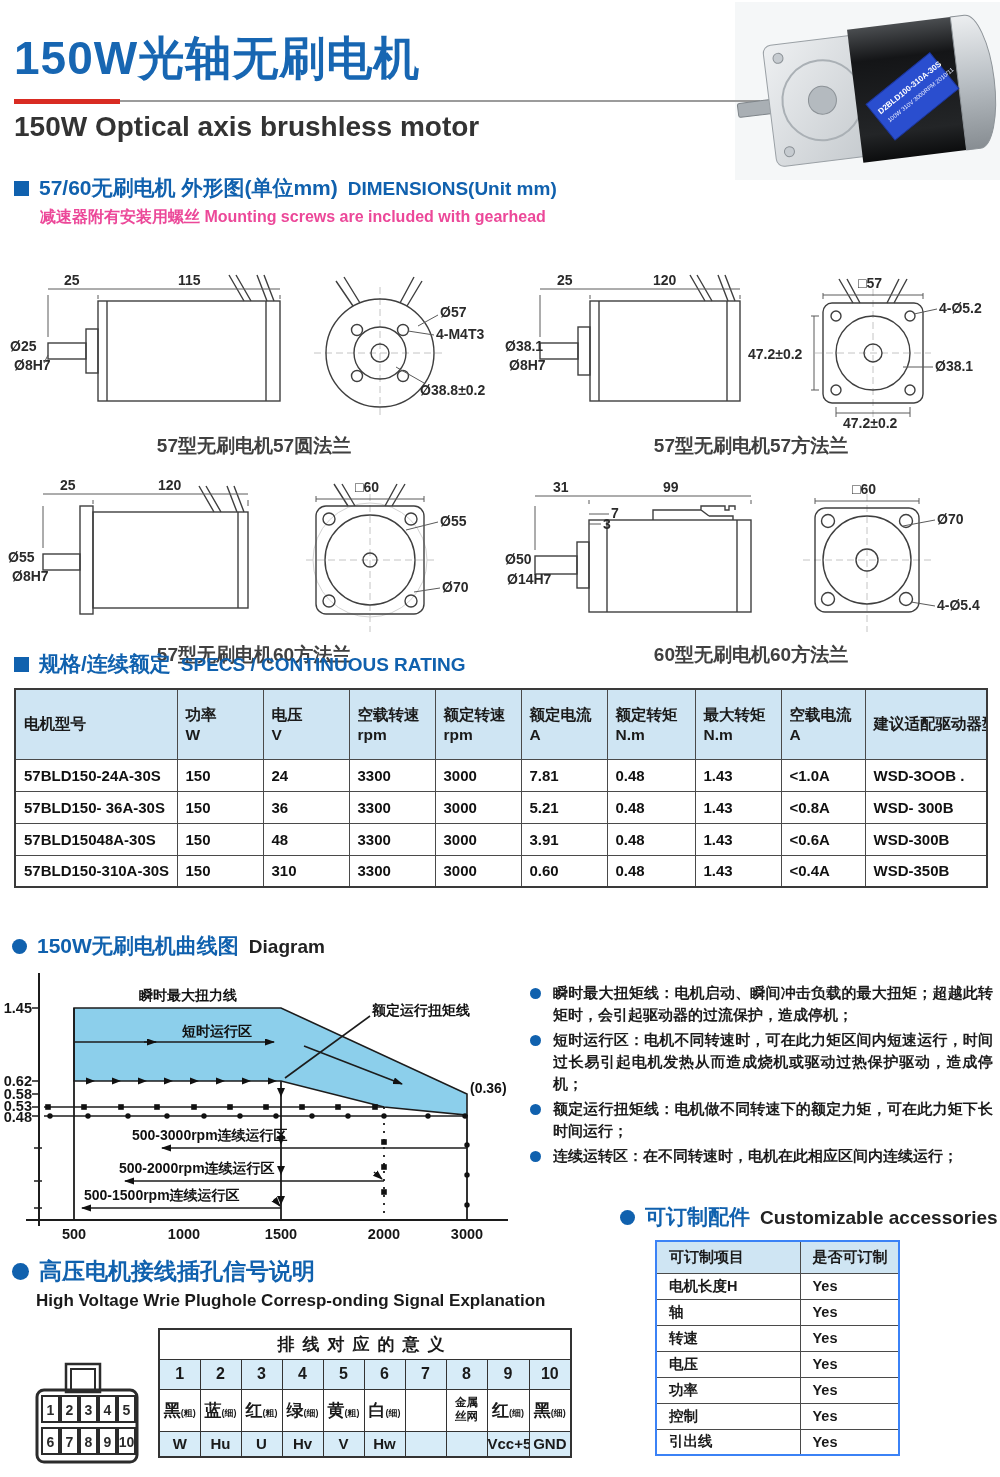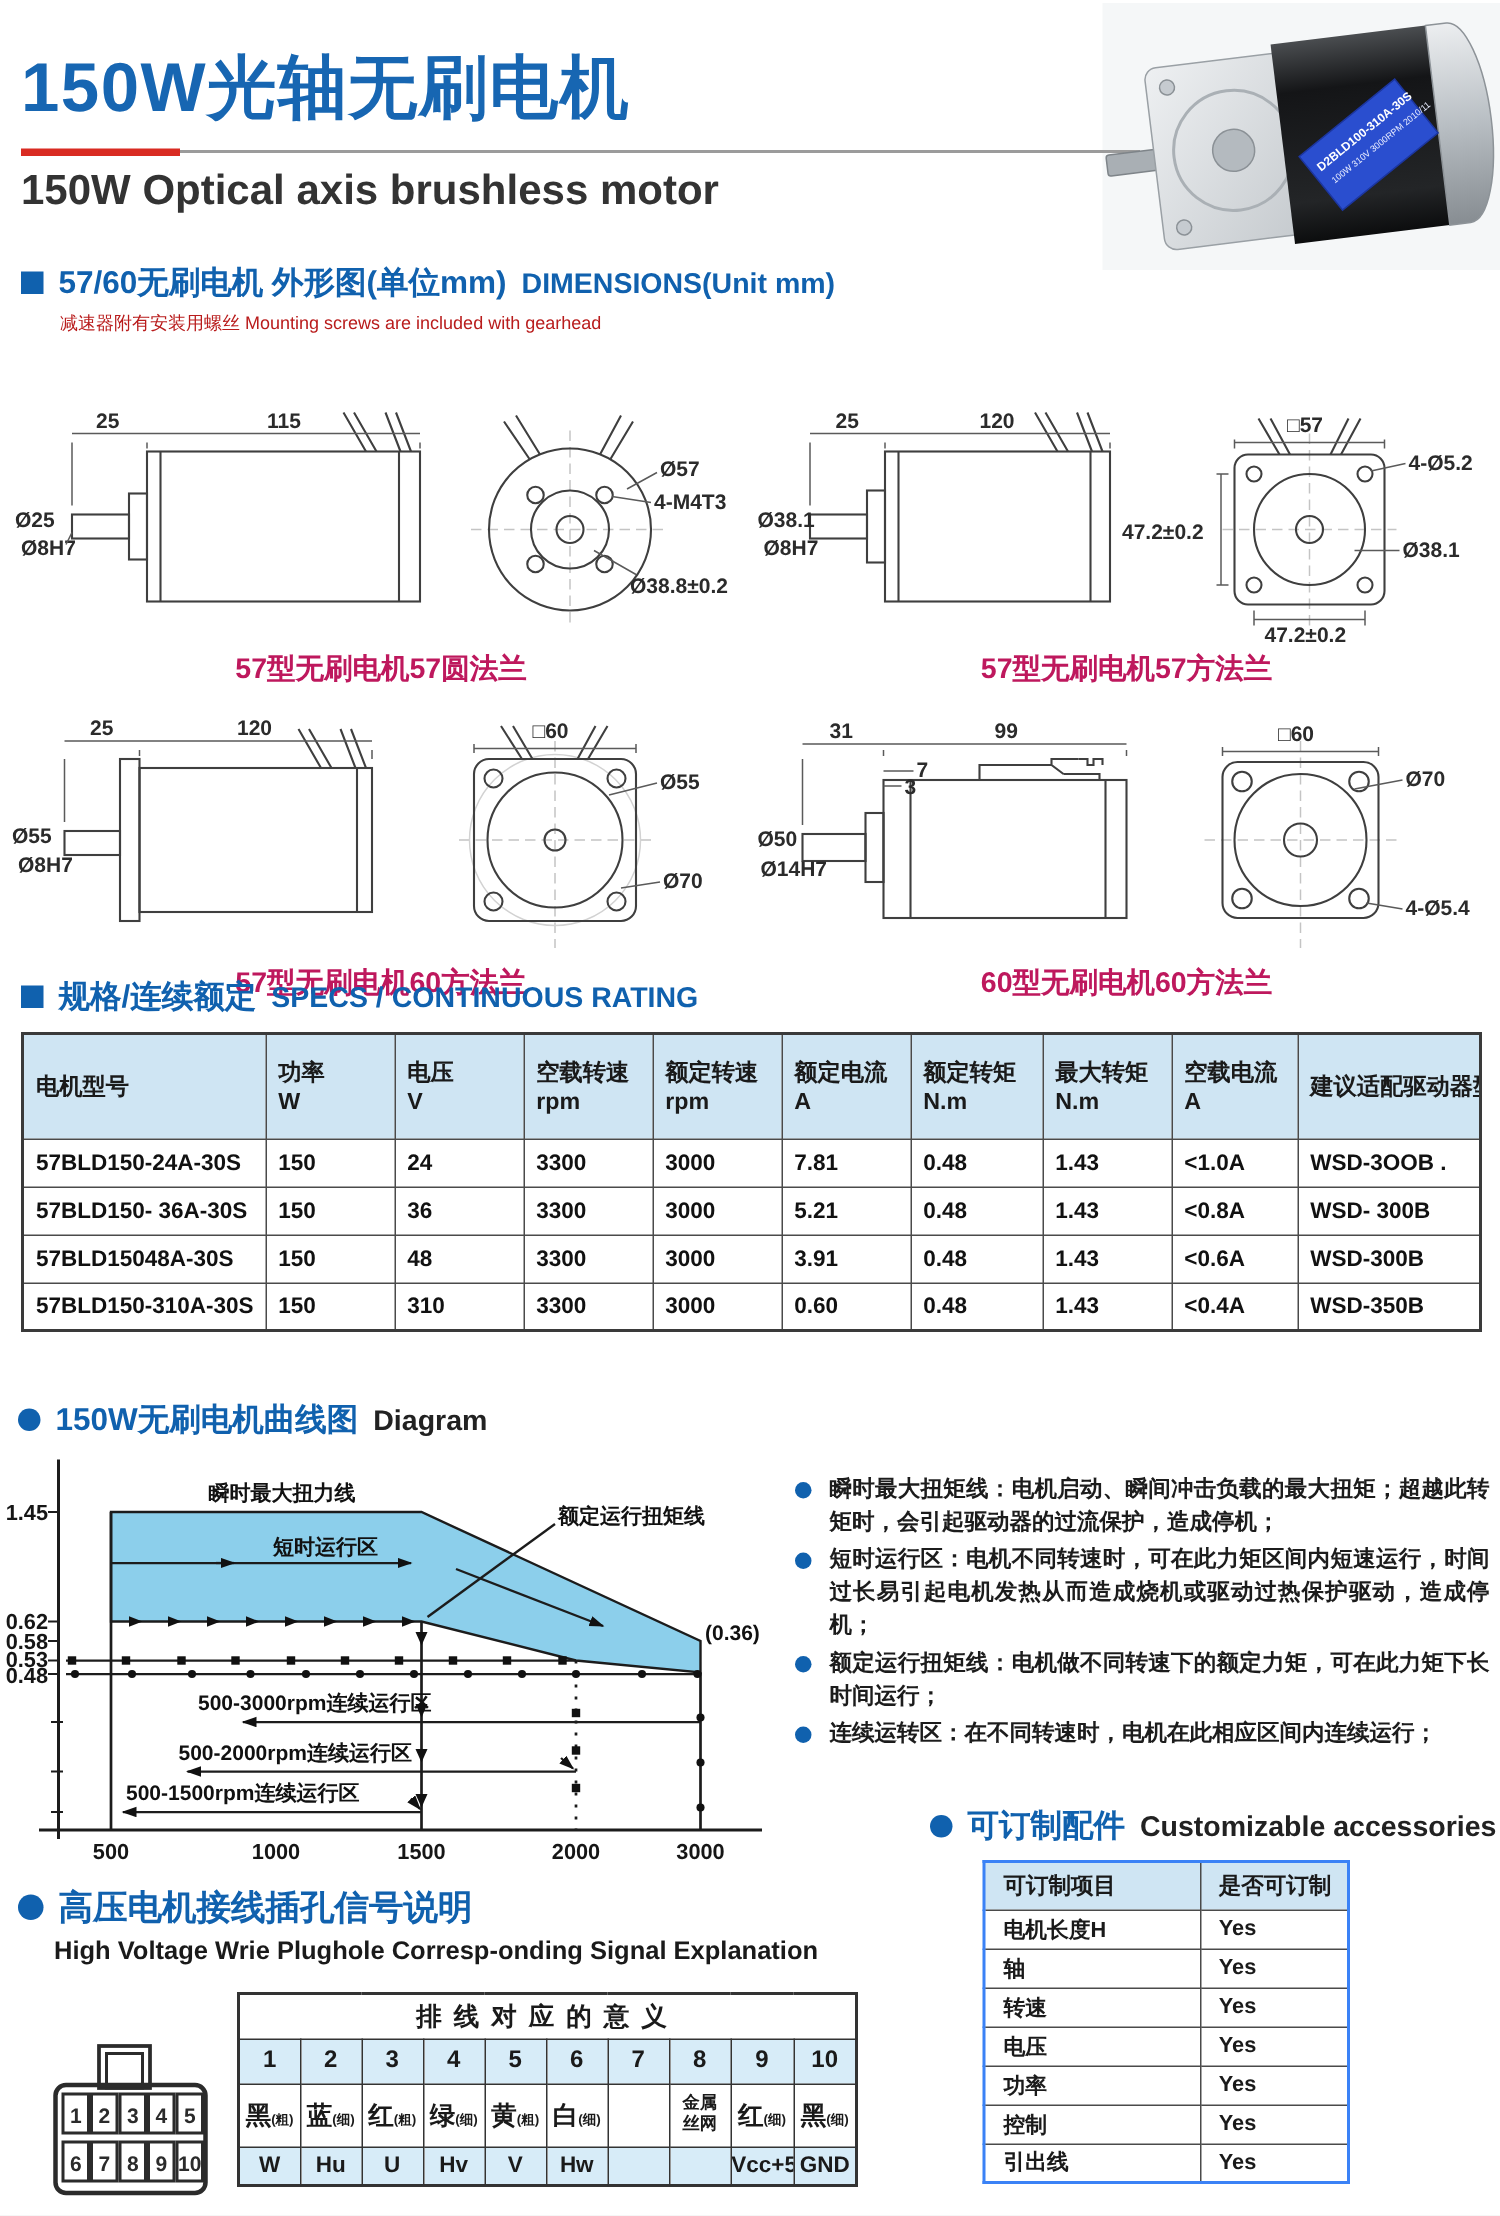--- a/index.html
+++ b/index.html
@@ -15,29 +15,29 @@
   .title-en { left:14px; top:111px; font-size:28px; font-weight:600; color:#333; }
   .photo-bg { left:735px; top:2px; width:265px; height:178px; background:#f5f7f8; }
 
   
   .sec { display:flex; align-items:baseline; gap:10px; white-space:nowrap; }
   .sq { width:15px; height:15px; background:#1061ae; align-self:center; flex:none; }
   .dot { width:15px; height:15px; border-radius:50%; background:#1061ae; align-self:center; flex:none; }
   .sec-cn { font-size:21px; font-weight:bold; color:#1061ae; }
   .sec-en { font-size:19px; font-weight:600; color:#1061ae; }
   .sec-en.dark { color:#222; }
-  .note { left:40px; top:207px; font-size:12px; font-weight:400; color:#b91c1c; }
+  .note { left:40px; top:207px; font-size:16px; font-weight:700; color:#ec4899; }
 
   
   .cell { position:absolute; width:492px;margin-top:28px; }
   .draw-stroke { stroke:#3f3f3f; stroke-width:1.4; fill:none; }
   .dim-stroke { stroke:#5a5a5a; stroke-width:1; fill:none; }
   .cl-line { stroke:#c4c4c4; stroke-width:1; stroke-dasharray:7 4; fill:none; }
   .dim-t { font-size:14px; fill:#2b2b2b; font-weight:600; }
-  .caption { text-align:center; font-size:19px; font-weight:bold; color:#be185d; margin-top:2px; }
+  .caption { text-align:center; font-size:19px; font-weight:bold; color:#404040; margin-top:2px; }
 
   
   table { border-collapse:collapse; table-layout:fixed; background:#fff; }
   .specs { width:972px; border:2px solid #3a3a3a; }
   .specs th, .specs td { border:1px solid #4a4a4a; text-align:left; padding-left:8px; overflow:hidden; white-space:nowrap; }
   .specs thead th { background:#cfe5f3; height:70px; font-weight:600; font-size:15.5px; vertical-align:middle; }
   .specs thead th .unit { font-weight:600; }
   .specs tbody td { height:32px; font-size:15px; font-weight:600; color:#111; }
 
   

